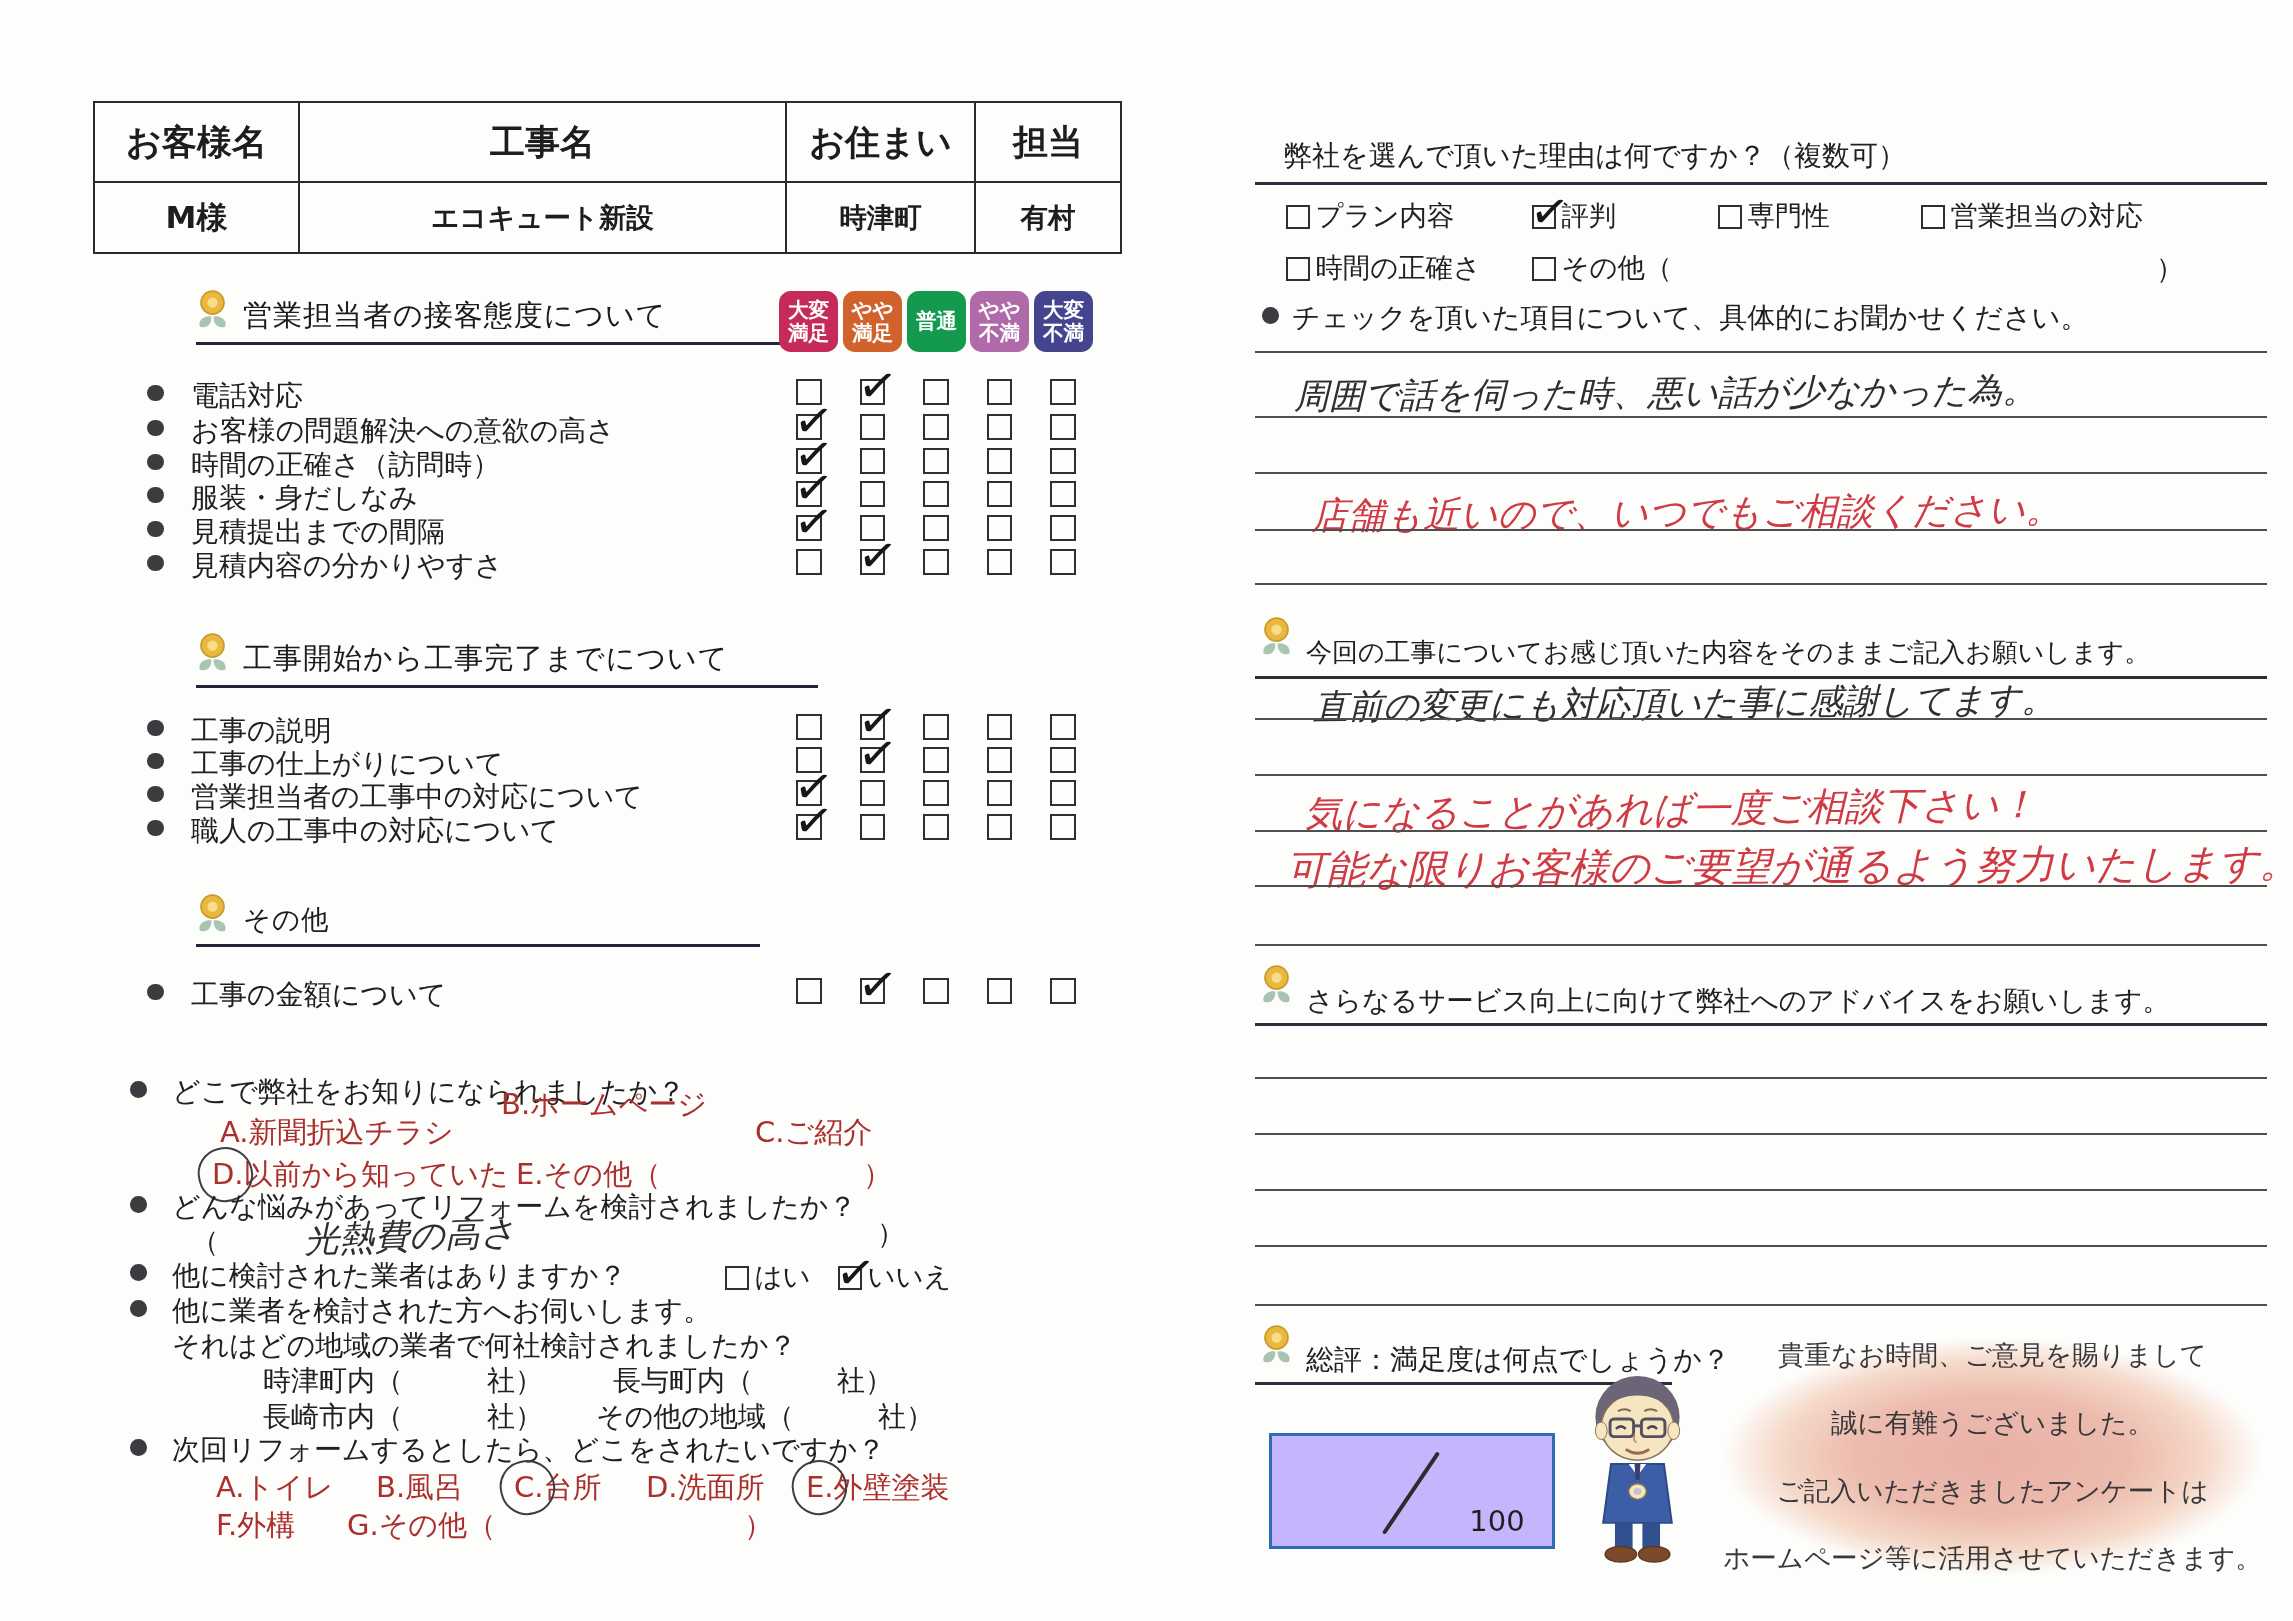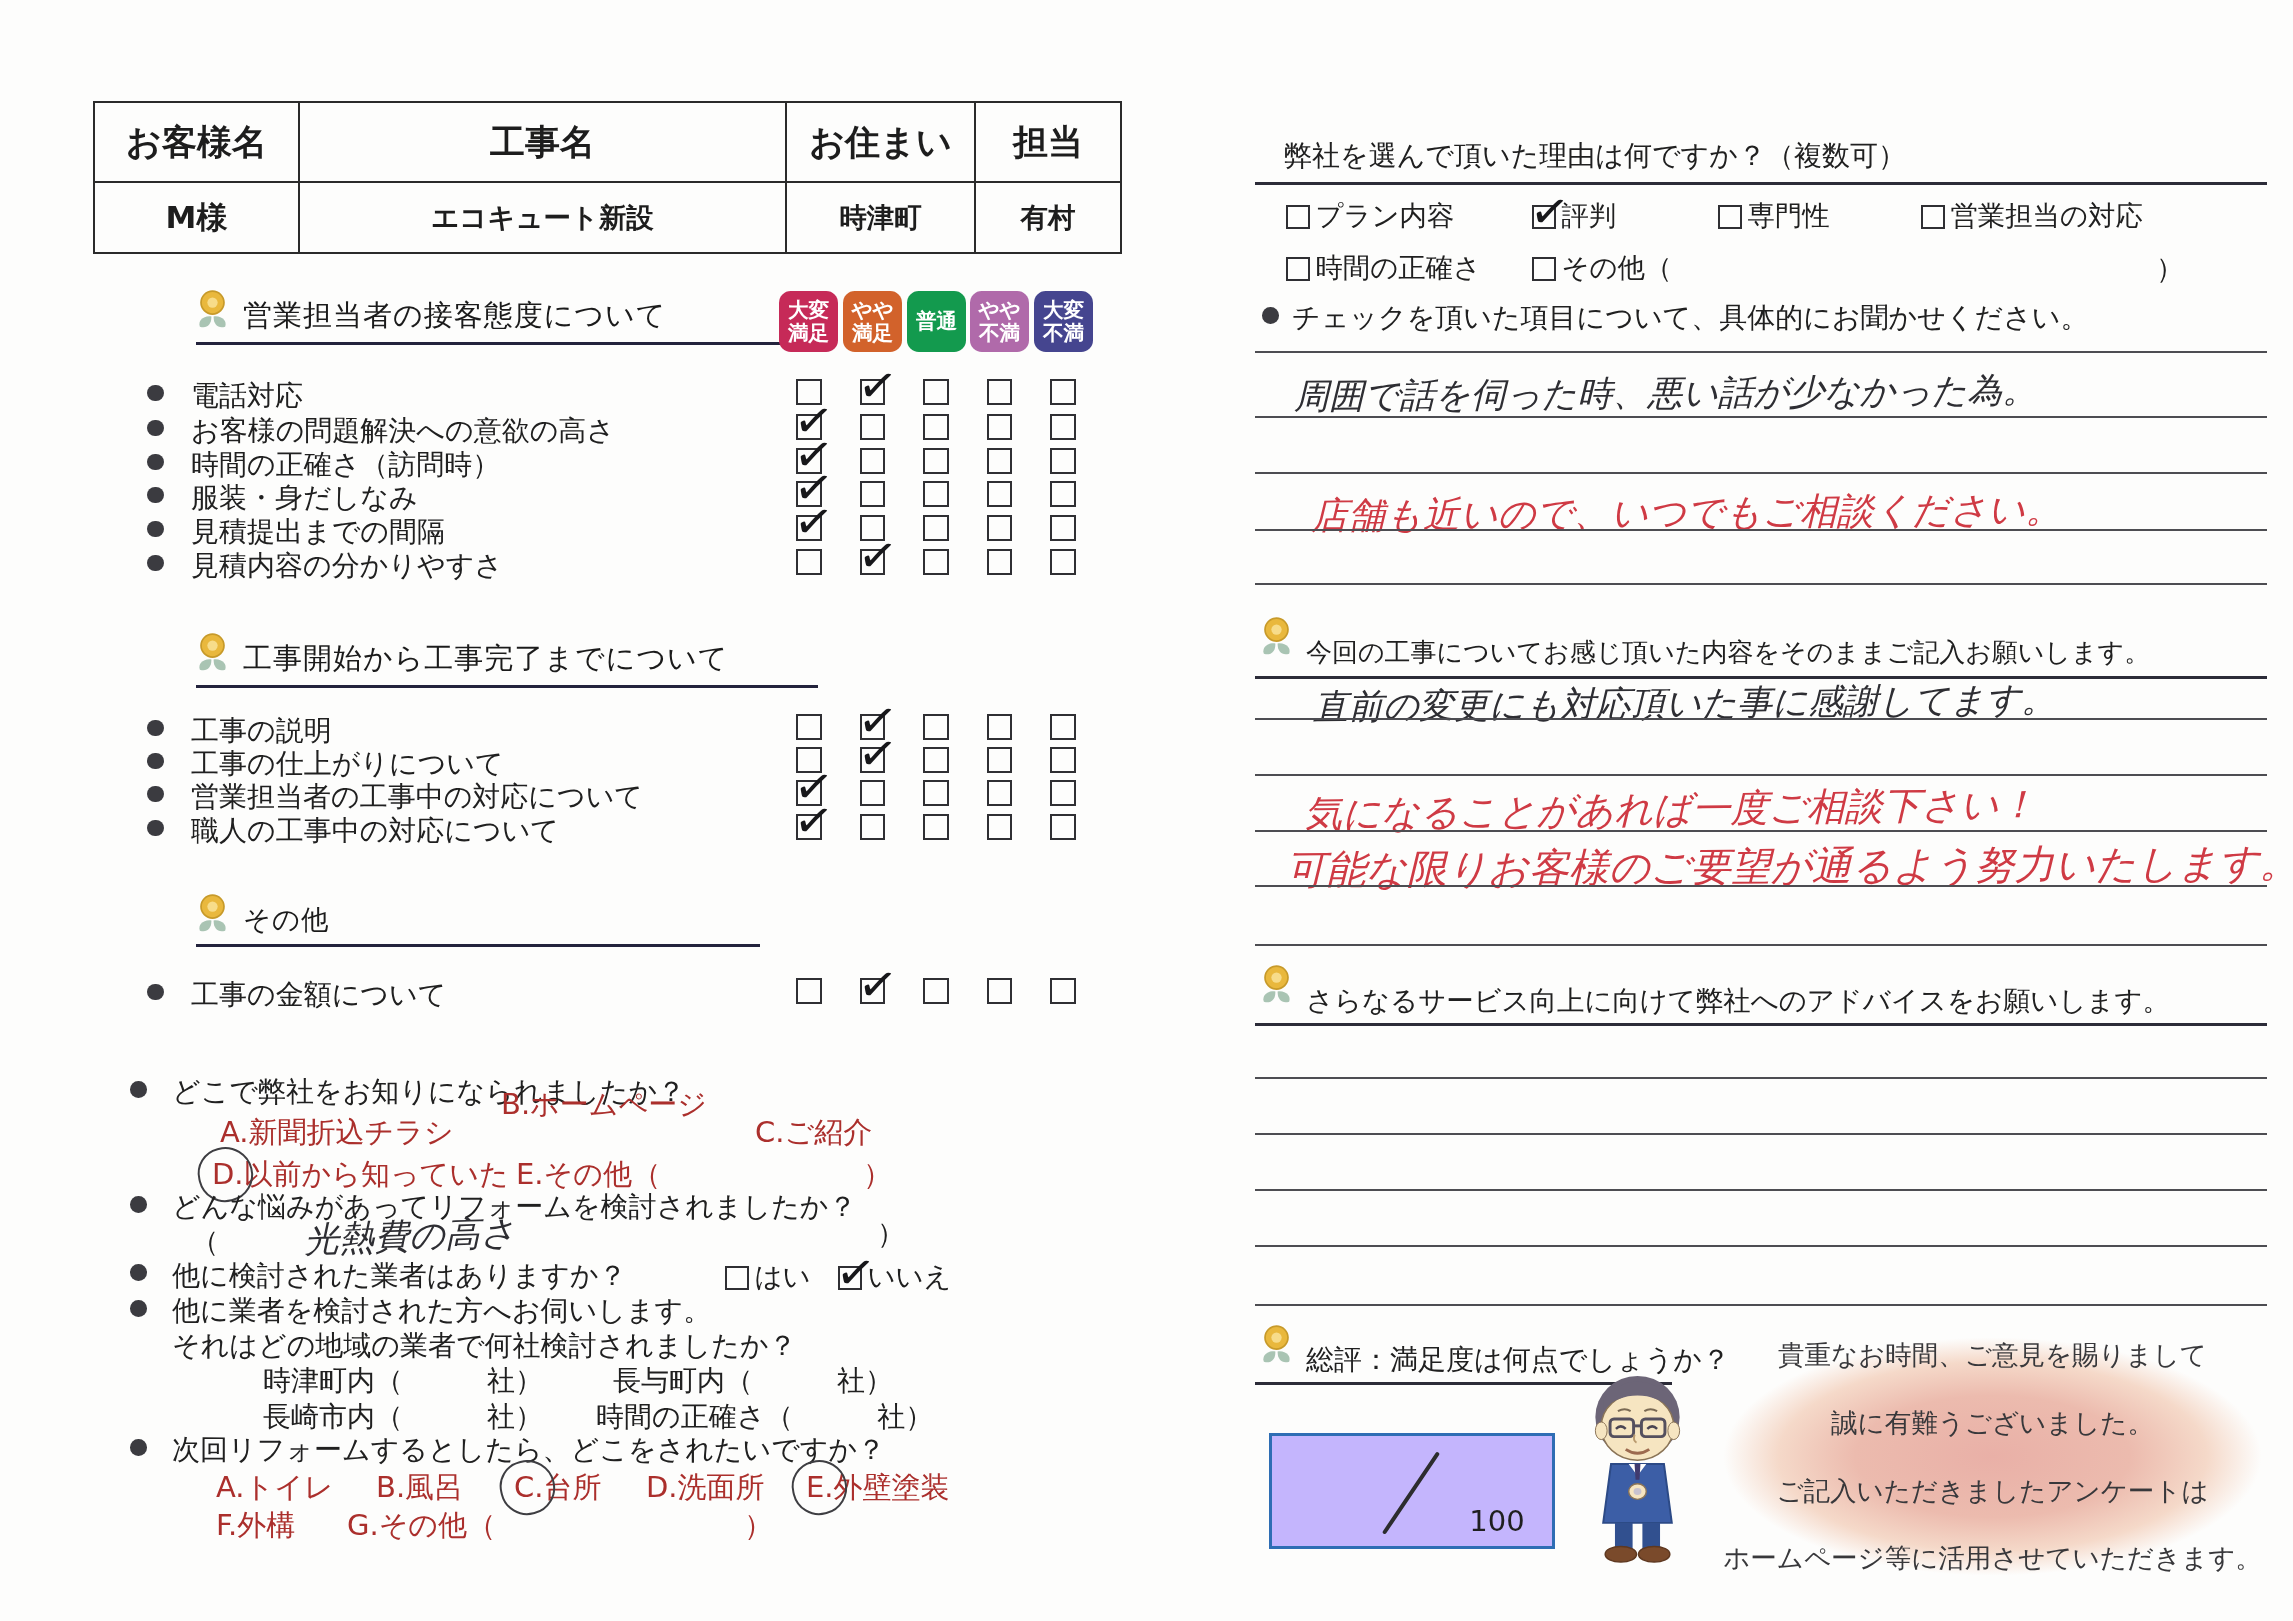--- a/index.html
+++ b/index.html
@@ -269,21 +269,21 @@
   <span class="q-label abs" style="left:172px;top:1257px;">他に検討された業者はありますか？</span>
   <span class="abs nowrap" style="left:725px;top:1259px;"><span class="cb small"></span><span class="cb-label">はい</span></span>
   <span class="abs nowrap" style="left:838px;top:1259px;"><span class="cb small checked"></span><span class="cb-label">いいえ</span></span>
 
   <span class="bullet abs" style="left:130px;top:1300px;"></span>
   <span class="q-label abs" style="left:172px;top:1292px;">他に業者を検討された方へお伺いします。</span>
   <span class="q-label abs" style="left:172px;top:1327px;">それはどの地域の業者で何社検討されましたか？</span>
   <span class="q-label abs" style="left:263px;top:1362px;text-align:right;">時津町内（　　　社）</span>
   <span class="q-label abs" style="left:613px;top:1362px;">長与町内（　　　社）</span>
   <span class="q-label abs" style="left:263px;top:1398px;">長崎市内（　　　社）</span>
-  <span class="q-label abs" style="left:596px;top:1398px;">時間の正確さ（　　　社）</span>
+  <span class="q-label abs" style="left:596px;top:1398px;">その他の地域（　　　社）</span>
 
   <span class="bullet abs" style="left:130px;top:1439px;"></span>
   <span class="q-label abs" style="left:172px;top:1431px;">次回リフォームするとしたら、どこをされたいですか？</span>
   <span class="opt red-print" style="left:216px;top:1468px;"><span>A.トイレ</span></span>
   <span class="opt red-print" style="left:376px;top:1468px;"><span>B.風呂</span></span>
   <span class="opt red-print circled" style="left:514px;top:1468px;"><span>C.台所</span></span>
   <span class="opt red-print" style="left:646px;top:1468px;"><span>D.洗面所</span></span>
   <span class="opt red-print circled" style="left:806px;top:1468px;"><span>E.外壁塗装</span></span>
   <span class="opt red-print" style="left:216px;top:1506px;"><span>F.外構</span></span>
   <span class="opt red-print" style="left:347px;top:1506px;"><span>G.その他（</span></span>

